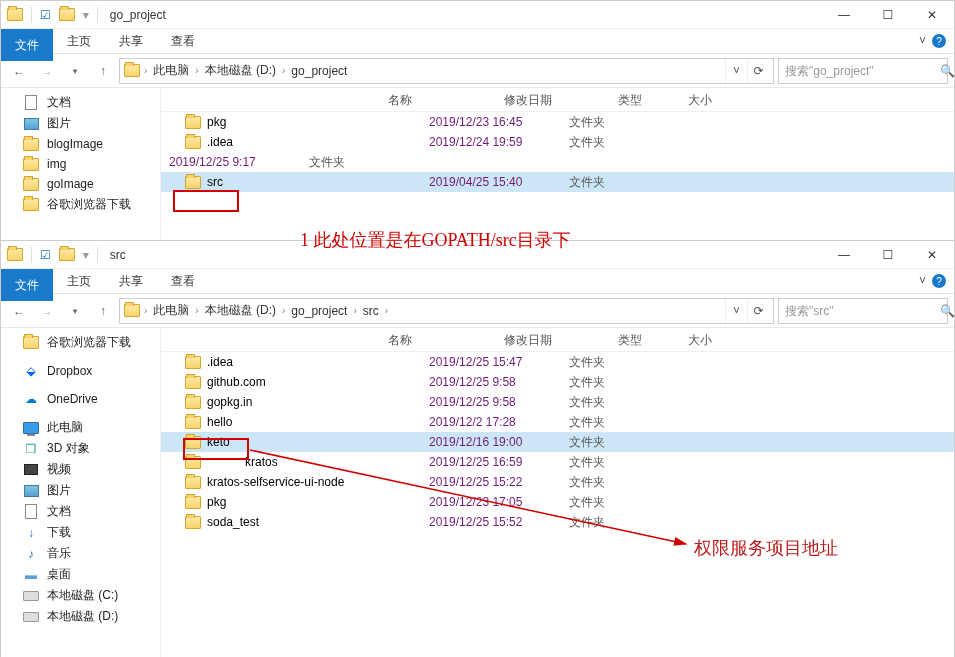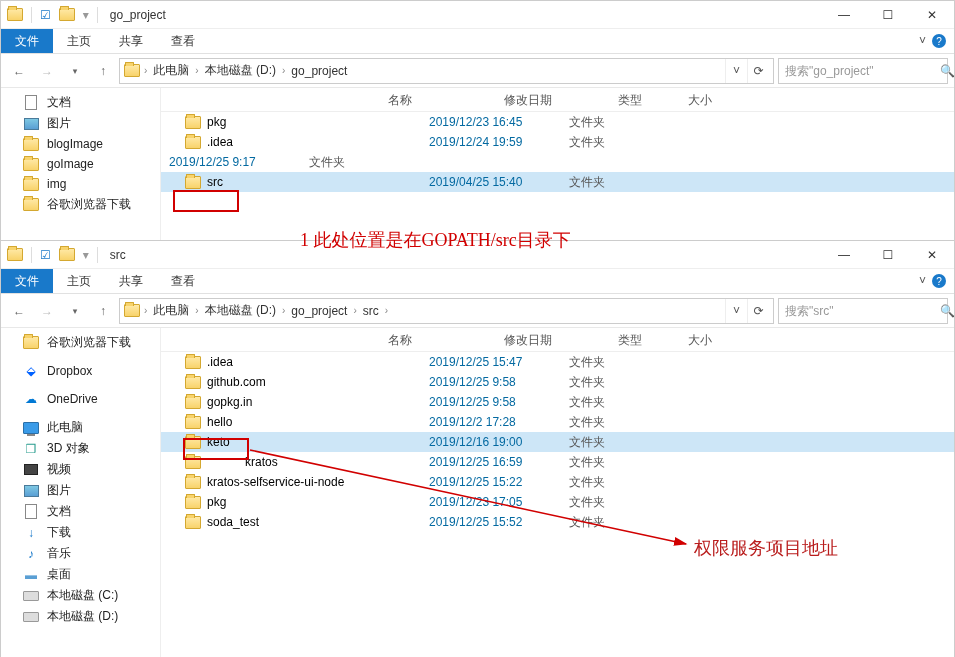--- a/index.html
+++ b/index.html
@@ -13,21 +13,21 @@
 .titlebar .qat .sep { width: 1px; height: 16px; background: #ddd; }
 .folder-icon { width: 16px; height: 13px; background: linear-gradient(#ffe9a6,#f8d36b); border: 1px solid #d4a830; border-radius: 1px; display: inline-block; position: relative; }
 .folder-icon::before { content:""; position:absolute; top:-3px; left:0; width:7px; height:3px; background:#f8d36b; border:1px solid #d4a830; border-bottom:none; border-radius:1px 1px 0 0;}
 .titlebar .title { padding-left: 6px; color: #333; }
 .titlebar .spacer { flex: 1; }
 .winbtns { display: flex; }
 .winbtn { width: 44px; height: 28px; display: flex; align-items: center; justify-content: center; color: #333; }
 
 
 .ribbon { height: 25px; display: flex; align-items: stretch; border-bottom: 1px solid #e1e1e1; }
-.ribbon .tab-file { background: #1979ca; color: #fff; padding: 8px 14px; display: flex; align-items: center; font-family: Liberation Serif, serif; }
+.ribbon .tab-file { background: #1979ca; color: #fff; padding: 16px 14px; display: flex; align-items: center; font-family: Liberation Serif, serif; }
 .ribbon .tab { padding: 0 14px; display: flex; align-items: center; color: #333; }
 .ribbon .right { margin-left: auto; display:flex; align-items:center; gap:6px; padding-right:8px; color:#1979ca; }
 
 
 .navbar { height: 34px; display: flex; align-items: center; gap: 4px; padding: 3px 6px; border-bottom: 1px solid #e8e8e8; }
 .navbtn { width: 24px; height: 24px; display:flex; align-items:center; justify-content:center; color:#606060; border-radius:2px; }
 .navbtn.disabled { color: #bbb; }
 .addressbar { flex: 1; height: 26px; border: 1px solid #ccc; display: flex; align-items: center; padding: 0 4px; gap: 2px; background:#fff; }
 .addressbar .crumb { padding: 0 4px; color:#333; display:flex; align-items:center; gap:2px; }
 .addressbar .chev { color:#888; font-size:10px; }
@@ -50,21 +50,21 @@
 .colhdr .col { padding:4px 8px; border-right:1px solid transparent; }
 .col-name { width:260px; }
 .col-date { width:140px; }
 .col-type { width:90px; }
 .col-size { width:70px; }
 
 .row { height:20px; display:flex; align-items:center; }
 .row.selected { background:#cde6f7; }
 .row .cell { padding:0 8px; display:flex; align-items:center; gap:6px; }
 .row .cell.col-name { width:260px; }
-.row .cell.col-date { width:140px; color:#0369a1; }
+.row .cell.col-date { width:140px; color:#701a75; }
 .row .cell.col-type { width:90px; color:#555; }
 .row .cell.col-size { width:70px; }
 
 
 .annot-text1 { position:absolute; left:300px; top:228px; color:#d10000; font-size:18px; font-family: SimSun, serif; z-index:50; }
 .annot-text2 { position:absolute; left:694px; top:536px; color:#b91c1c; font-size:18px; font-family: SimSun, serif; z-index:50; }
 .redbox1 { position:absolute; left:173px; top:190px; width:66px; height:22px; border:2px solid #d10000; z-index:50; }
 .redbox2 { position:absolute; left:183px; top:438px; width:66px; height:22px; border:2px solid #d10000; z-index:50; }
 .arrow-svg { position:absolute; left:0; top:0; pointer-events:none; z-index:49; }
 
@@ -158,27 +158,27 @@
         <div class="tree-item">
           <span class="ti-icon">
             <span class="folder-icon"></span>
           </span>
           <span>blogImage</span>
         </div>
         <div class="tree-item">
           <span class="ti-icon">
             <span class="folder-icon"></span>
           </span>
+          <span>img</span>
+        </div>
+        <div class="tree-item">
+          <span class="ti-icon">
+            <span class="folder-icon"></span>
+          </span>
           <span>goImage</span>
-        </div>
-        <div class="tree-item">
-          <span class="ti-icon">
-            <span class="folder-icon"></span>
-          </span>
-          <span>img</span>
         </div>
         <div class="tree-item">
           <span class="ti-icon">
             <span class="folder-icon"></span>
           </span>
           <span>谷歌浏览器下载</span>
         </div>
       </div>
     <div class="listarea">
       <div class="colhdr">

